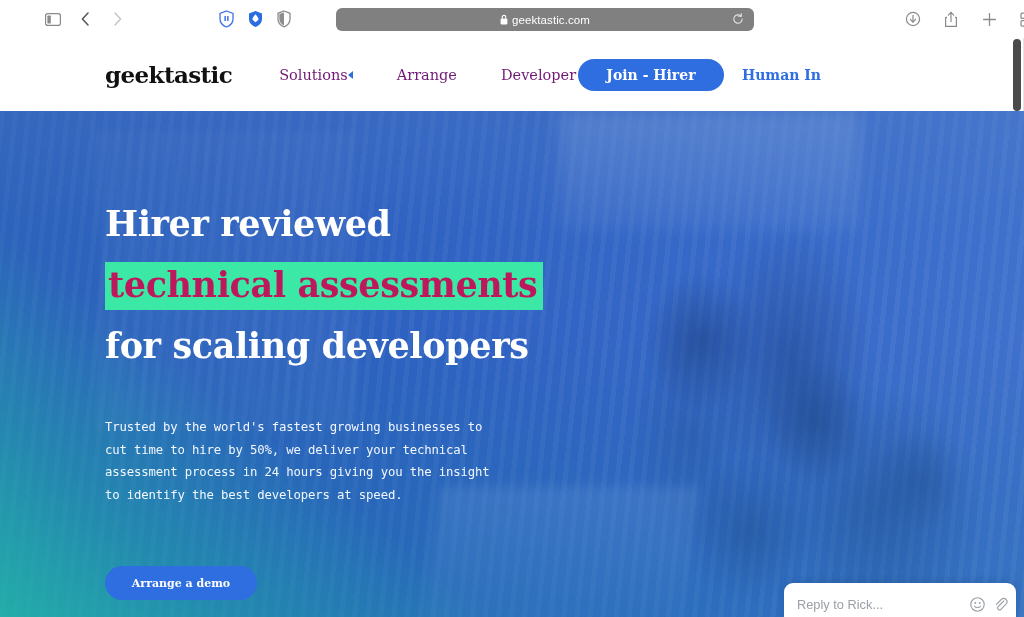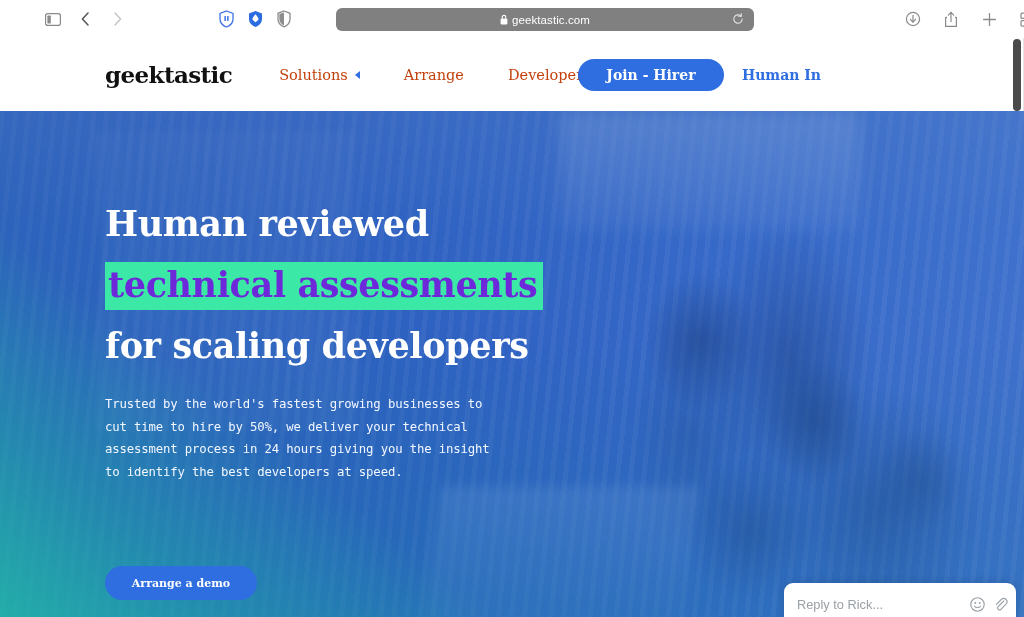--- a/index.html
+++ b/index.html
@@ -101,25 +101,25 @@
     color: #111111;
   }
   #nav-links {
     display: flex;
     align-items: center;
     margin-left: 25px;
   }
   .nav-link {
     font-family: "DejaVu Serif", serif;
     font-size: 14.5px;
-    color: #c2410c;
+    color: #701a75;
     padding: 0 22px;
     cursor: pointer;
     white-space: nowrap;
-    display: flex; align-items: center; gap: 7px;
+    display: flex; align-items: center; 
   }
   .caret {
     width: 0; height: 0;
     border-top: 4px solid transparent;
     border-bottom: 4px solid transparent;
     border-right: 5px solid #2f6ee0;
     display: inline-block;
   }
   #nav-actions {
     position: absolute;
@@ -243,27 +243,27 @@
     font-family: "DejaVu Serif", serif;
     font-weight: bold;
     font-size: 35px;
     line-height: 61px;
     color: #ffffff;
     letter-spacing: -0.4px;
     white-space: nowrap;
   }
   #hero-heading .hl {
     background: #3ce8a6;
-    color: #6d28d9;
+    color: #be185d;
     padding: 2px 6px 5px 3px;
     box-decoration-break: clone;
   }
   #hero-para {
     position: absolute;
-    top: 282px;
+    top: 305px;
     width: 390px;
     font-family: "DejaVu Sans Mono", monospace;
     font-size: 12.3px;
     line-height: 22.7px;
     color: #f2f7ff;
     letter-spacing: -0.15px;
   }
   #btn-demo {
     position: absolute;
     top: 455px;
@@ -452,21 +452,21 @@
     <div id="hero-photo"></div>
     <div id="hero-shelf2"></div>
     <div id="hero-shelf"></div>
     <div id="hero-laptop"></div>
     <div id="hero-people"></div>
     <div id="hero-overlay"></div>
     <div id="hero-overlay2"></div>
 
     <div id="hero-content">
       <h1 id="hero-heading">
-        <span>Human reviewed</span><br>
+        <span>Hirer reviewed</span><br>
         <span class="hl">technical assessments</span><br>
         <span>for scaling developers</span>
       </h1>
 
       <p id="hero-para">Trusted by the world's fastest growing businesses to cut time to hire by 50%, we deliver your technical assessment process in 24 hours giving you the insight to identify the best developers at speed.</p>
 
       <button id="btn-demo">Arrange a demo</button>
     </div>
 
     <div id="chat-widget">

